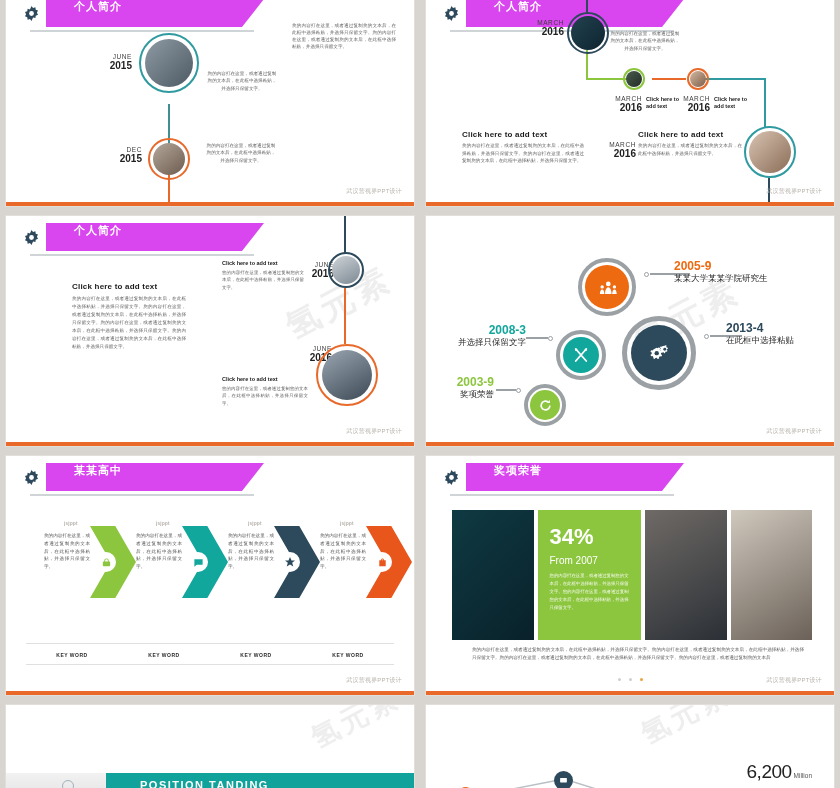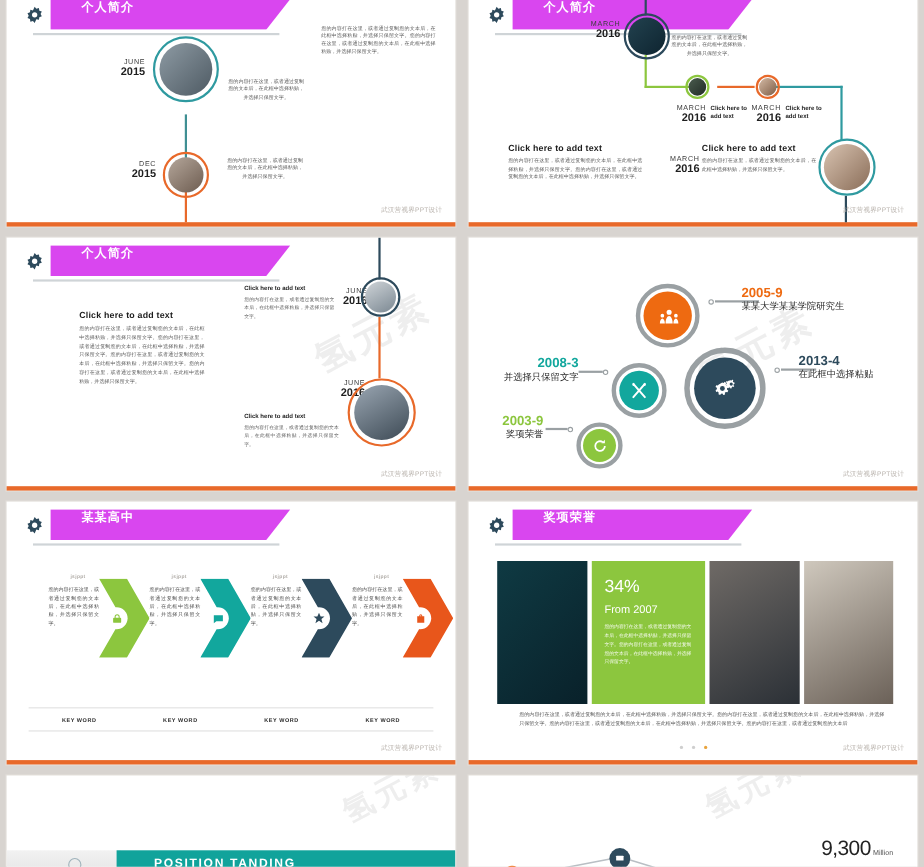--- a/index.html
+++ b/index.html
@@ -126,21 +126,21 @@
     border-top:1px solid #e0e0e0; border-bottom:1px solid #e0e0e0;
     display:flex;
   }
   .kw { flex:1; text-align:center; font-size:5px; font-weight:bold;
         color:#2b2b2b; letter-spacing:.5px; line-height:22px; }
 
   
   .aw-row { position:absolute; left:26px; right:22px; top:54px; height:130px; display:flex; gap:4px; }
   .aw-cell { flex:1; }
   .aw-green { background:#8cc63e; color:#fff; padding:16px 10px 0 12px; }
-  .aw-green .big { font-size:16px; font-weight:400; line-height:1; }
+  .aw-green .big { font-size:22px; font-weight:700; line-height:1; }
   .aw-green .sub { font-size:10px; margin-top:7px; font-weight:300; }
   .aw-green .p { font-size:4.4px; line-height:1.8; margin-top:6px; opacity:.92; }
   .aw-para {
     position:absolute; left:46px; right:30px; top:190px;
     font-size:4.6px; line-height:1.85; color:#555; text-align:justify;
   }
   .dots { position:absolute; left:0; right:0; bottom:10px; display:flex;
           justify-content:center; gap:8px; }
   .dots i { width:3px;height:3px;border-radius:50%;background:#cfcfcf;display:block; }
   .dots i.on { background:#e8a33d; }
@@ -536,18 +536,18 @@
       <div class="nd" style="left:12px;top:30px;width:15px;height:15px;background:#ee6a11;"></div>
 
       <div class="nd" style="left:108px;top:14px;width:19px;height:19px;background:#2d4a5c;">
         <svg width="9" height="9" viewBox="0 0 24 24">
               <rect x="3" y="5" width="18" height="12" rx="1.5" fill="#fff"></rect>
             </svg>
       </div>
     </div>
 
     <div class="stat">
-      <span class="num">9,300</span><span class="unit">Million</span>
+      <span class="num">6,200</span><span class="unit">Million</span>
     </div>
   </div>
   </div>
 
 </div>
 
 </body></html>

